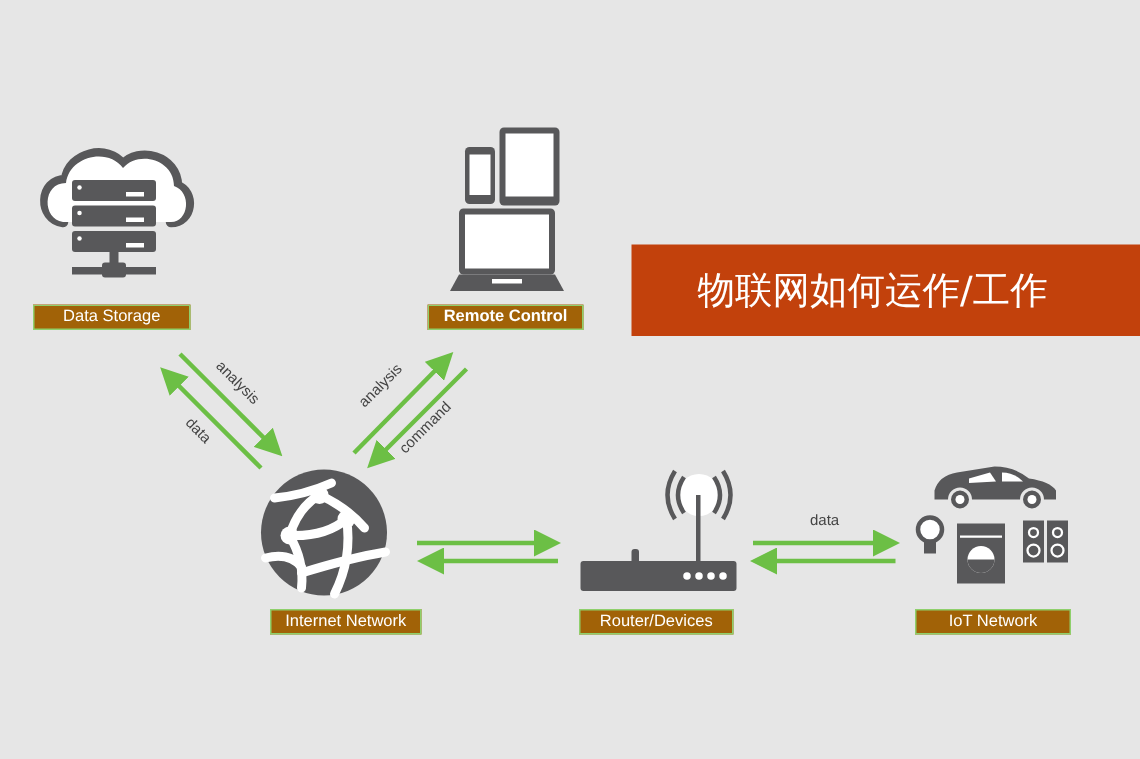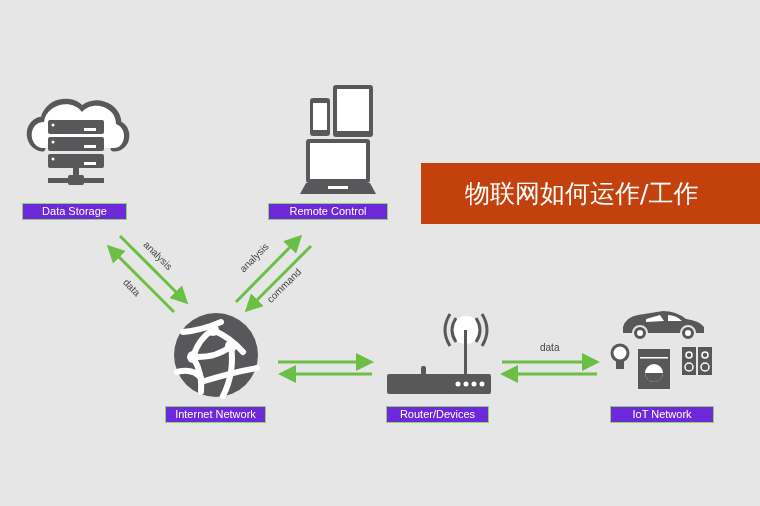--- a/index.html
+++ b/index.html
@@ -1,17 +1,17 @@
 <!DOCTYPE html>
 <html><head>
 <meta charset="utf-8">
 <style>
   html,body{margin:0;padding:0;}
   body{width:760px;height:506px;background:#e6e6e6;position:relative;overflow:hidden;font-family:"Liberation Sans",sans-serif;}
-  .lbl{position:absolute;background:#6d28d9;color:#fff;font-size:11px;text-align:center;line-height:17px;height:17px;box-shadow:0 0 0 1px #8fd06c inset;}
+  .lbl{position:absolute;background:#a16207;color:#fff;font-size:11px;text-align:center;line-height:17px;height:17px;box-shadow:0 0 0 1px #8fd06c inset;}
   .title{position:absolute;left:421px;top:163px;width:340px;height:61px;background:#c2410c;color:#fff;font-size:25px;line-height:61px;padding-left:44px;box-sizing:border-box;font-family:"DejaVu Sans",sans-serif;}
   .al{position:absolute;font-size:10px;color:#444;}
   svg{position:absolute;overflow:visible;}
 </style>
 </head>
 <body>
 
 <div class="title">物联网如何运作/工作</div>
 
 <svg style="left:22px;top:90px" width="110" height="110" viewBox="0 0 110 110">
@@ -35,21 +35,21 @@
 <svg style="left:298px;top:84px" width="80" height="115" viewBox="0 0 80 115">
   <rect x="12" y="14" width="20" height="38" rx="3" fill="#58585a"></rect>
   <rect x="15" y="19" width="14" height="27" fill="#fff"></rect>
   <rect x="35" y="1" width="40" height="52" rx="3" fill="#58585a"></rect>
   <rect x="39" y="5" width="32" height="42" fill="#fff"></rect>
   <rect x="8" y="55" width="64" height="44" rx="3" fill="#58585a"></rect>
   <rect x="12" y="59" width="56" height="36" fill="#fff"></rect>
   <path d="M2 110 L8 99 L72 99 L78 110 Z" fill="#58585a"></path>
   <rect x="30" y="102" width="20" height="3" fill="#fff"></rect>
 </svg>
-<div class="lbl" style="left:268px;top:203px;width:120px;">Remote Control</div>
+<div class="lbl" style="left:285px;top:203px;width:104px;font-weight:bold;">Remote Control</div>
 
 <svg style="left:0;top:0" width="760" height="506">
   <defs>
     <marker id="ah" markerWidth="6" markerHeight="6" refX="4" refY="3" orient="auto">
         <path d="M0 0 L6 3 L0 6 Z" fill="#6cbf45"></path>
       </marker>
   </defs>
   <line x1="120" y1="236" x2="184" y2="300" stroke="#6cbf45" stroke-width="3" marker-end="url(#ah)"></line>
   <line x1="174" y1="312" x2="111" y2="249" stroke="#6cbf45" stroke-width="3" marker-end="url(#ah)"></line>
   <line x1="236" y1="302" x2="298" y2="239" stroke="#6cbf45" stroke-width="3" marker-end="url(#ah)"></line>
@@ -74,21 +74,21 @@
     <path d="M20 45 Q44 46 58 34"></path>
     <path d="M58 34 Q62 60 50 84"></path>
     <path d="M20 45 Q30 62 28 80"></path>
     <path d="M4 60 Q20 56 28 66"></path>
     <path d="M28 70 Q60 60 84 56"></path>
   </g>
   <circle cx="40" cy="18" r="6" fill="#fff"></circle>
   <circle cx="20" cy="45" r="6" fill="#fff"></circle>
   <circle cx="58" cy="34" r="6" fill="#fff"></circle>
 </svg>
-<div class="lbl" style="left:165px;top:406px;width:101px;">Internet Network</div>
+<div class="lbl" style="left:180px;top:406px;width:101px;">Internet Network</div>
 
 <svg style="left:386px;top:310px" width="106" height="88" viewBox="0 0 106 88">
   <circle cx="80" cy="20" r="14" fill="#fff"></circle>
   <g stroke="#58585a" stroke-width="3" fill="none">
     <path d="M70 8 Q62 20 70 32"></path>
       <path d="M64 4 Q54 20 64 36"></path>
     <path d="M90 8 Q98 20 90 32"></path>
       <path d="M96 4 Q106 20 96 36"></path>
   </g>
   <rect x="78" y="20" width="3" height="44" fill="#58585a"></rect>

